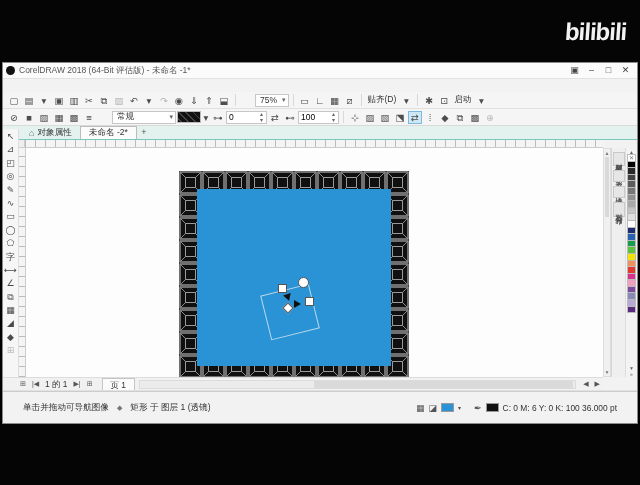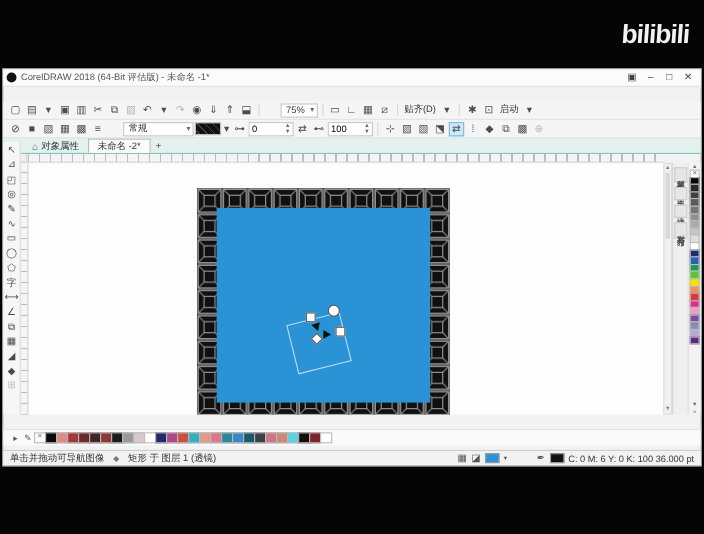--- a/index.html
+++ b/index.html
@@ -93,21 +93,21 @@
   .pn-icon { font-size:7px; color:#555; padding:0 3px; }
   .pn-label { font-size:8.4px; color:#333; padding:0 3px; }
   .page-tab { font-size:8.4px; color:#333; background:#fbfbfb; border:1px solid #c5c5c5; border-bottom:none; padding:0 8px; height:12px; line-height:12px; margin-left:6px; }
   .hscroll { flex:1; height:9px; margin:0 4px; background:#ececec; border:1px solid #dcdcdc; position:relative; }
   .hscroll .thumb { position:absolute; top:0; bottom:0; left:40%; right:2px; background:#dadada; }
 
   .docpal { position:absolute; left:0; right:0; bottom:18px; height:15px; background:#fafafa; border-top:1px solid #e2e2e2; display:flex; align-items:center; padding-left:6px; }
   .docpal .lead { font-size:8px; color:#555; padding:0 3px; }
   .docpal .swatch { width:11px; height:10px; margin-top:0; margin-left:-1px; }
 
-  .statusbar { position:absolute; left:0; right:0; bottom:0; height:14px; background:#f2f2f2; border-top:1px solid #ccc; display:flex; align-items:center; padding:0 6px; font-size:8.6px; color:#333; }
+  .statusbar { position:absolute; left:0; right:0; bottom:0; height:32px; background:#f2f2f2; border-top:1px solid #ccc; display:flex; align-items:center; padding:0 20px; font-size:8.6px; color:#333; }
   .st-sep { color:#777; font-size:7px; padding:0 8px; }
   .st-icons { position:absolute; left:413px; display:flex; align-items:center; gap:4px; }
   .st-icon { font-size:9px; color:#555; }
   .st-swatch { width:13px; height:9px; border:1px solid #999; }
   .st-right { margin-left:auto; display:flex; align-items:center; gap:4px; }
   .st-right .txt { font-size:8.4px; color:#333; white-space:nowrap; }
 </style>
 </head>
 <body>
 
@@ -317,20 +317,33 @@
           <span class="swatch" style="background: rgb(138, 138, 184);"></span>
           <span class="swatch" style="background: rgb(184, 168, 216);"></span>
           <span class="swatch" style="background: rgb(90, 42, 128);"></span>
         </span>
       <span class="p-bottom">
         <span class="p-arr">▼</span>
         <span class="p-arr">»</span>
       </span>
     </div>
 
+    <div class="pagenav">
+      <span class="pn-icon">⊞</span>
+      <span class="pn-icon">|◀</span>
+      <span class="pn-label">1 的 1</span>
+      <span class="pn-icon">▶|</span>
+      <span class="pn-icon">⊞</span>
+      <span class="page-tab">页 1</span>
+      <span class="hscroll">
+        <span class="thumb"></span>
+      </span>
+      <span class="pn-icon">◀</span>
+      <span class="pn-icon">▶</span>
+    </div>
 
     <div class="docpal">
       <span class="lead">▸</span>
       <span class="lead">✎</span>
       <span style="display:flex;">
           <span class="swatch none">✕</span>
           <span class="swatch" style="background: rgb(10, 10, 10);"></span>
           <span class="swatch" style="background: rgb(217, 141, 135);"></span>
           <span class="swatch" style="background: rgb(160, 59, 59);"></span>
           <span class="swatch" style="background: rgb(107, 42, 42);"></span>

